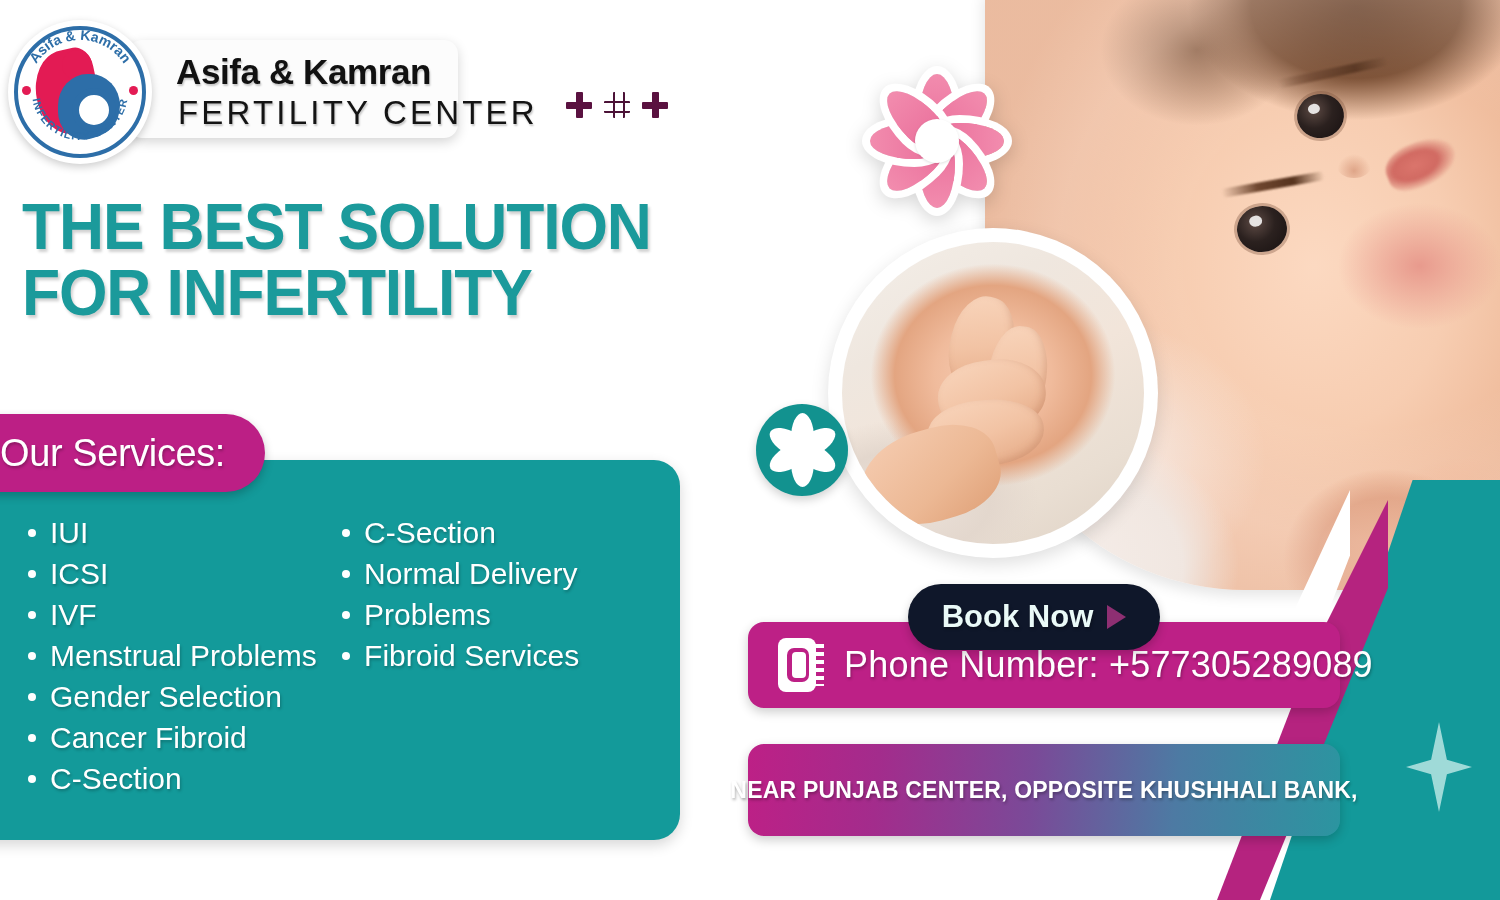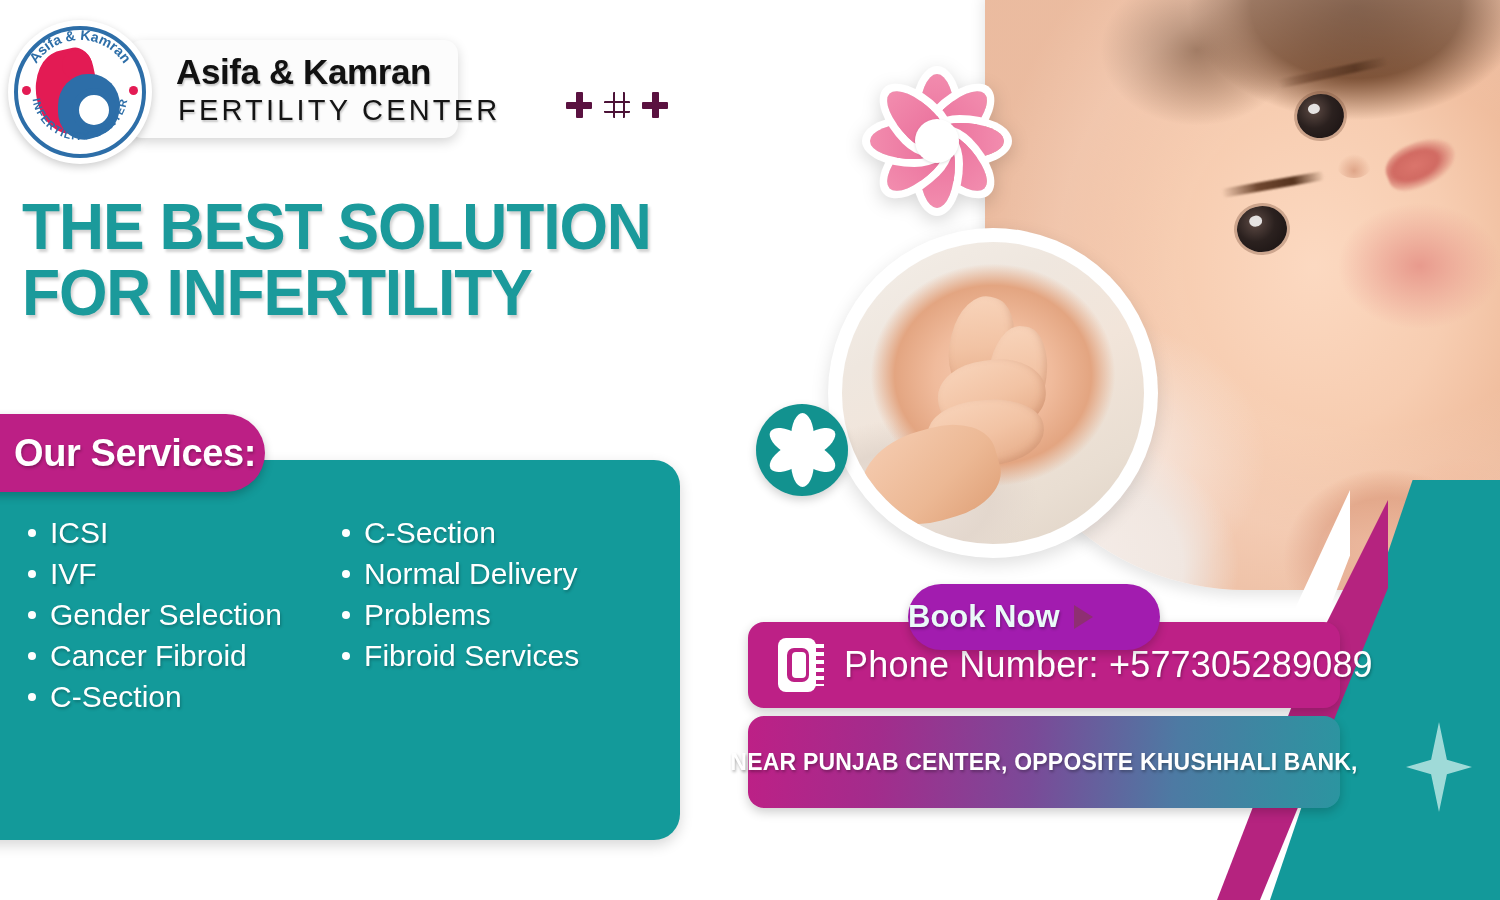--- a/index.html
+++ b/index.html
@@ -125,21 +125,21 @@
     opacity:.85;
   }
 
   
   .logo-plate{
     position:absolute;left:128px;top:40px;width:330px;height:98px;background:#fcfcfc;
     border-radius:14px;box-shadow:0 4px 12px rgba(0,0,0,.17);
   }
   .logo-title{position:absolute;left:176px;top:52px;font-size:35px;font-weight:bold;color:#111;letter-spacing:-.4px;
     text-shadow:1px 2px 2px rgba(0,0,0,.22);}
-  .logo-sub{position:absolute;left:178px;top:94px;font-size:29px;color:#141414;letter-spacing:3.2px;
+  .logo-sub{position:absolute;left:178px;top:94px;font-size:33px;color:#141414;letter-spacing:3.2px;
     text-shadow:1px 2px 2px rgba(0,0,0,.22);}
   .logo-mark{position:absolute;left:8px;top:20px;width:144px;height:144px;border-radius:50%;
     background:#fff;box-shadow:0 3px 9px rgba(0,0,0,.2);}
   .lm-ring{position:absolute;inset:6px;border-radius:50%;border:4px solid #2d6ea8;}
   .lm-inner{position:absolute;inset:24px;border-radius:50%;overflow:hidden;background:#fff;}
   .lm-red{position:absolute;left:4px;top:6px;width:62px;height:84px;border-radius:60% 30% 45% 55%;
     background:#e31b54;transform:rotate(-12deg);}
   .lm-redhead{position:absolute;left:30px;top:6px;width:30px;height:30px;border-radius:50%;background:#e31b54;}
   .lm-blue{position:absolute;left:26px;top:30px;width:62px;height:66px;border-radius:50% 50% 55% 45%;
     background:#2d6ea8;}
@@ -171,40 +171,39 @@
   .services-panel{
     position:absolute;left:-30px;top:460px;width:710px;height:380px;background:#139a9a;
     border-radius:0 26px 26px 0;box-shadow:0 5px 14px rgba(0,0,0,.16);
   }
   .services-badge{
     position:absolute;left:-40px;top:414px;width:305px;height:78px;background:#bc1f85;
     border-radius:0 40px 40px 0;box-shadow:0 4px 10px rgba(0,0,0,.22);
     display:flex;align-items:center;
   }
   .services-badge .lbl{
-    margin-left:40px;color:#fff;font-size:38px;font-weight:bold;letter-spacing:-.4px;
+    margin-left:40px;color:#fff;font-size:38px;font-weight:normal;letter-spacing:-.4px;
     text-shadow:1px 2px 3px rgba(0,0,0,.28);
-    padding-left:14px;
   }
   .svc-cols{position:absolute;left:0;top:512px;width:700px;display:flex;}
   .svc-col{list-style:none;margin:0;padding:0;}
   .svc-col.c1{width:310px;padding-left:18px;}
   .svc-col.c2{width:380px;padding-left:14px;}
   .svc-col li{
     color:#fff;font-size:30px;line-height:41px;position:relative;padding-left:32px;
     text-shadow:1px 2px 3px rgba(0,0,0,.25);white-space:nowrap;
   }
   .svc-col li::before{
     content:"";position:absolute;left:10px;top:17px;width:8px;height:8px;border-radius:50%;background:#fff;
   }
 
   
   .book-now{
-    position:absolute;left:908px;top:584px;width:252px;height:66px;background:#a21caf;
-    border-radius:34px;display:flex;align-items:center;gap:14px;
+    position:absolute;left:908px;top:584px;width:252px;height:66px;background:#0f172a;
+    border-radius:34px;display:flex;align-items:center;justify-content:center;gap:14px;
     box-shadow:0 4px 10px rgba(0,0,0,.2);z-index:4;
   }
   .book-now .bn-label{color:#eafaf8;font-size:31px;font-weight:bold;text-shadow:1px 2px 3px rgba(0,0,0,.3);}
   .bn-arrow{width:0;height:0;border-left:19px solid #8e2f72;border-top:12px solid transparent;border-bottom:12px solid transparent;}
 
   .phone-bar{
     position:absolute;left:748px;top:622px;width:592px;height:86px;background:#bd2086;
     border-radius:16px;display:flex;align-items:center;
     box-shadow:0 4px 11px rgba(0,0,0,.2);z-index:3;
   }
@@ -213,21 +212,21 @@
   }
   .pi-body{position:absolute;left:0;top:0;width:38px;height:54px;border-radius:8px;background:#fff;}
   .pi-cut{position:absolute;left:9px;top:10px;width:22px;height:34px;border-radius:7px;background:#bd2086;}
   .pi-hand{position:absolute;left:14px;top:14px;width:14px;height:26px;border-radius:4px;background:#fff;}
   .pi-ridge{position:absolute;right:0;top:6px;width:9px;height:42px;
     background:repeating-linear-gradient(180deg,#fff 0 4px,transparent 4px 8px);}
   .phone-text{margin-left:20px;color:#fff;font-size:36px;letter-spacing:.2px;
     text-shadow:1px 2px 3px rgba(0,0,0,.28);white-space:nowrap;}
 
   .address-bar{
-    position:absolute;left:748px;top:716px;width:592px;height:92px;
+    position:absolute;left:748px;top:744px;width:592px;height:92px;
     background:linear-gradient(95deg,#bd2086 0%,#a32c8c 22%,#7a4a98 48%,#4d7aa3 72%,#2b95a0 100%);
     border-radius:16px;display:flex;flex-direction:row;align-items:center;justify-content:center;
     box-shadow:0 4px 11px rgba(0,0,0,.2);z-index:3;
   }
   .address-bar div{color:#fff;font-size:23px;font-weight:bold;line-height:32px;letter-spacing:.2px;
     text-shadow:1px 2px 3px rgba(0,0,0,.3);white-space:nowrap;}
 </style>
 </head>
 <body>
 
@@ -331,22 +330,24 @@
       </span>
   </div>
 
   <div class="services-panel"></div>
   <div class="services-badge">
     <span class="lbl">Our Services:</span>
   </div>
 
   <div class="svc-cols">
     <ul class="svc-col c1" id="svcCol1">
+        <li>IUI</li>
         <li>ICSI</li>
         <li>IVF</li>
+        <li>Menstrual Problems</li>
         <li>Gender Selection</li>
         <li>Cancer Fibroid</li>
         <li>C-Section</li>
       </ul>
     <ul class="svc-col c2" id="svcCol2">
         <li>C-Section</li>
         <li>Normal Delivery</li>
         <li>Problems</li>
         <li>Fibroid Services</li>
       </ul>

